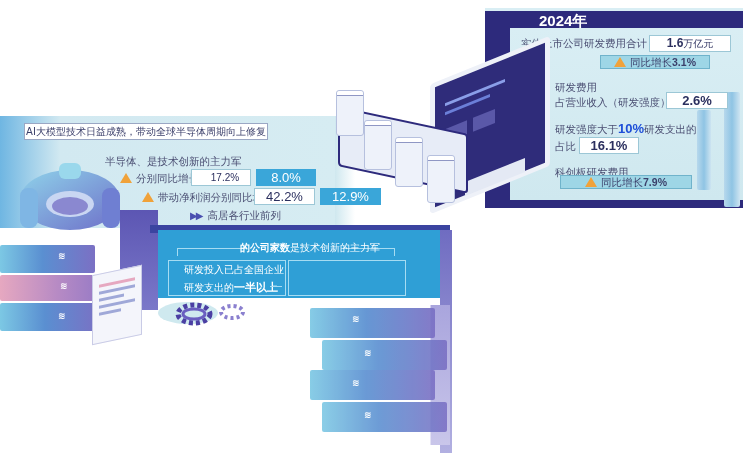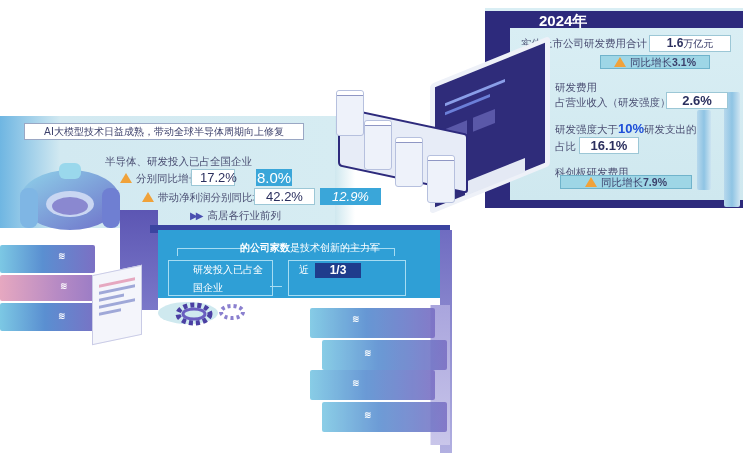--- a/index.html
+++ b/index.html
@@ -49,21 +49,21 @@
   .pillar { background: linear-gradient(90deg, #b7d8ec 0%, #8fc4e4 50%, #cde4f1 100%); }
   .mline { height: 3px; background: #8a9ee8; }
 
   
   .left-panel-bg {
     left: 0; top: 116px; width: 335px; height: 112px;
     background: linear-gradient(90deg, #6fb6e2 0%, #d2e9f1 18%, #d6ecf2 100%);
     clip-path: polygon(0 0, 100% 0, 100% 100%, 0 100%);
   }
   .ai-title {
-    left: 24px; top: 123px; width: 280px; height: 17px;
+    left: 24px; top: 123px; width: 244px; height: 17px;
     background: #ffffff; border: 1px solid #9aa7c4;
     font-size: 10px; line-height: 15px; text-align: center; color: #3b3f6a; white-space: nowrap;
   }
 
   
   .blue-block {
     left: 158px; top: 230px; width: 292px; height: 68px;
     background: #2f9fd6;
   }
   .blue-block-dark {
@@ -168,33 +168,33 @@
     </defs>
     <ellipse cx="55" cy="42" rx="50" ry="30" fill="url(#gg)"></ellipse>
     <rect x="5" y="30" width="18" height="40" rx="8" fill="#7fb6e4"></rect>
     <rect x="87" y="30" width="18" height="40" rx="8" fill="#6f7fd2"></rect>
     <rect x="44" y="5" width="22" height="16" rx="6" fill="#9ad8ec"></rect>
     <ellipse cx="55" cy="46" rx="24" ry="13" fill="#c9d6f2"></ellipse>
     <ellipse cx="55" cy="48" rx="18" ry="9" fill="#8a88d0"></ellipse>
   </svg>
 </div>
 
-<div class="abs r-label" style="left:105px;top:155px;font-size:10.5px;">半导体、研发投入已占全国企业</div>
+<div class="abs r-label" style="left:105px;top:155px;font-size:10.5px;">半导体、是技术创新的主力军</div>
 
 <div class="abs r-label" style="left:120px;top:172px;">
   <span class="tri"></span><span>分别同比增长</span>
 </div>
-<div class="abs box-white" style="left:191px;top:169px;width:44px;height:17px;font-size:13px;line-height:15px;font-weight:normal;padding-left:8px;">17.2%</div>
-<div class="abs box-blue" style="left:256px;top:169px;width:36px;height:17px;font-size:15px;line-height:17px;">8.0%</div>
+<div class="abs box-white" style="left:191px;top:169px;width:60px;height:17px;font-size:10px;line-height:15px;font-weight:normal;padding-left:8px;">17.2%</div>
+<div class="abs box-blue" style="left:256px;top:169px;width:60px;height:17px;font-size:13px;line-height:17px;">8.0%</div>
 
 <div class="abs r-label" style="left:142px;top:191px;">
   <span class="tri"></span><span>带动净利润分别同比增长</span>
 </div>
 <div class="abs box-white" style="left:254px;top:188px;width:61px;height:17px;font-size:13px;line-height:15px;font-weight:normal;">42.2%</div>
-<div class="abs box-blue" style="left:320px;top:188px;width:61px;height:17px;font-size:13px;line-height:17px;font-style:italic;">12.9%</div>
+<div class="abs box-blue" style="left:320px;top:188px;width:61px;height:17px;font-size:13px;line-height:17px;">12.9%</div>
 
 <div class="abs r-label" style="left:190px;top:209px;">
   <span style="color:#4a4fb0;font-size:10px;letter-spacing:-2px;margin-right:6px;">▶▶</span><span>高居各行业前列</span>
 </div>
 
 <div class="abs base-plate" style="left:338px;top:120px;width:130px;height:60px;"></div>
 <div class="abs mini-server" style="left:336px;top:90px;width:28px;height:46px;"></div>
 <div class="abs mini-server" style="left:364px;top:120px;width:28px;height:50px;"></div>
 <div class="abs mini-server" style="left:395px;top:137px;width:28px;height:50px;"></div>
 <div class="abs mini-server" style="left:427px;top:155px;width:28px;height:48px;"></div>
@@ -224,30 +224,26 @@
 <div class="abs blue-side"></div>
 
 <div class="abs" style="left:177px;top:248px;width:70px;height:1px;background:#a6dcf2;"></div>
 <div class="abs" style="left:177px;top:248px;width:1px;height:8px;background:#a6dcf2;"></div>
 <div class="abs" style="left:343px;top:248px;width:52px;height:1px;background:#a6dcf2;"></div>
 <div class="abs" style="left:394px;top:248px;width:1px;height:8px;background:#a6dcf2;"></div>
 <div class="abs" style="left:240px;top:241px;color:#ffffff;font-size:10px;white-space:nowrap;">
   <span style="font-weight:bold;">的公司家数</span><span>是技术创新的主力军</span>
 </div>
 
-<div class="abs sub-box" style="left:168px;top:260px;width:105px;height:36px;padding-left:24px;">
+<div class="abs sub-box" style="left:168px;top:260px;width:118px;height:36px;padding-left:15px;">
   <div>研发投入已占全国企业</div>
   <div><span>研发支出的</span><span style="font-weight:bold;font-size:11px;">一半以上</span></div>
 </div>
 <div class="abs" style="left:270px;top:286px;width:12px;height:1px;background:#a6dcf2;"></div>
 <div class="abs sub-box" style="left:288px;top:260px;width:118px;height:36px;padding-left:10px;">
-  <div style="display:flex;align-items:center;">
-    <span>近</span>
-    <span class="dark-tag" style="display:inline-block;margin-left:6px;width:46px;height:15px;line-height:15px;font-size:12px;">1/3</span>
-  </div>
 </div>
 
 <div class="abs" style="left:158px;top:302px;width:60px;height:22px;background:#cfe9ef;border-radius:50%;"></div>
 <div class="abs" style="left:172px;top:298px;">
   <svg width="80" height="30" viewBox="0 0 80 30">
     <g fill="none" stroke="#4b3fa3" stroke-width="5" stroke-dasharray="4 3">
       <ellipse cx="22" cy="16" rx="16" ry="9"></ellipse>
     </g>
     <ellipse cx="22" cy="16" rx="11" ry="5" fill="none" stroke="#6a5ec0" stroke-width="3"></ellipse>
     <g fill="none" stroke="#8b80cf" stroke-width="4" stroke-dasharray="3 3">

